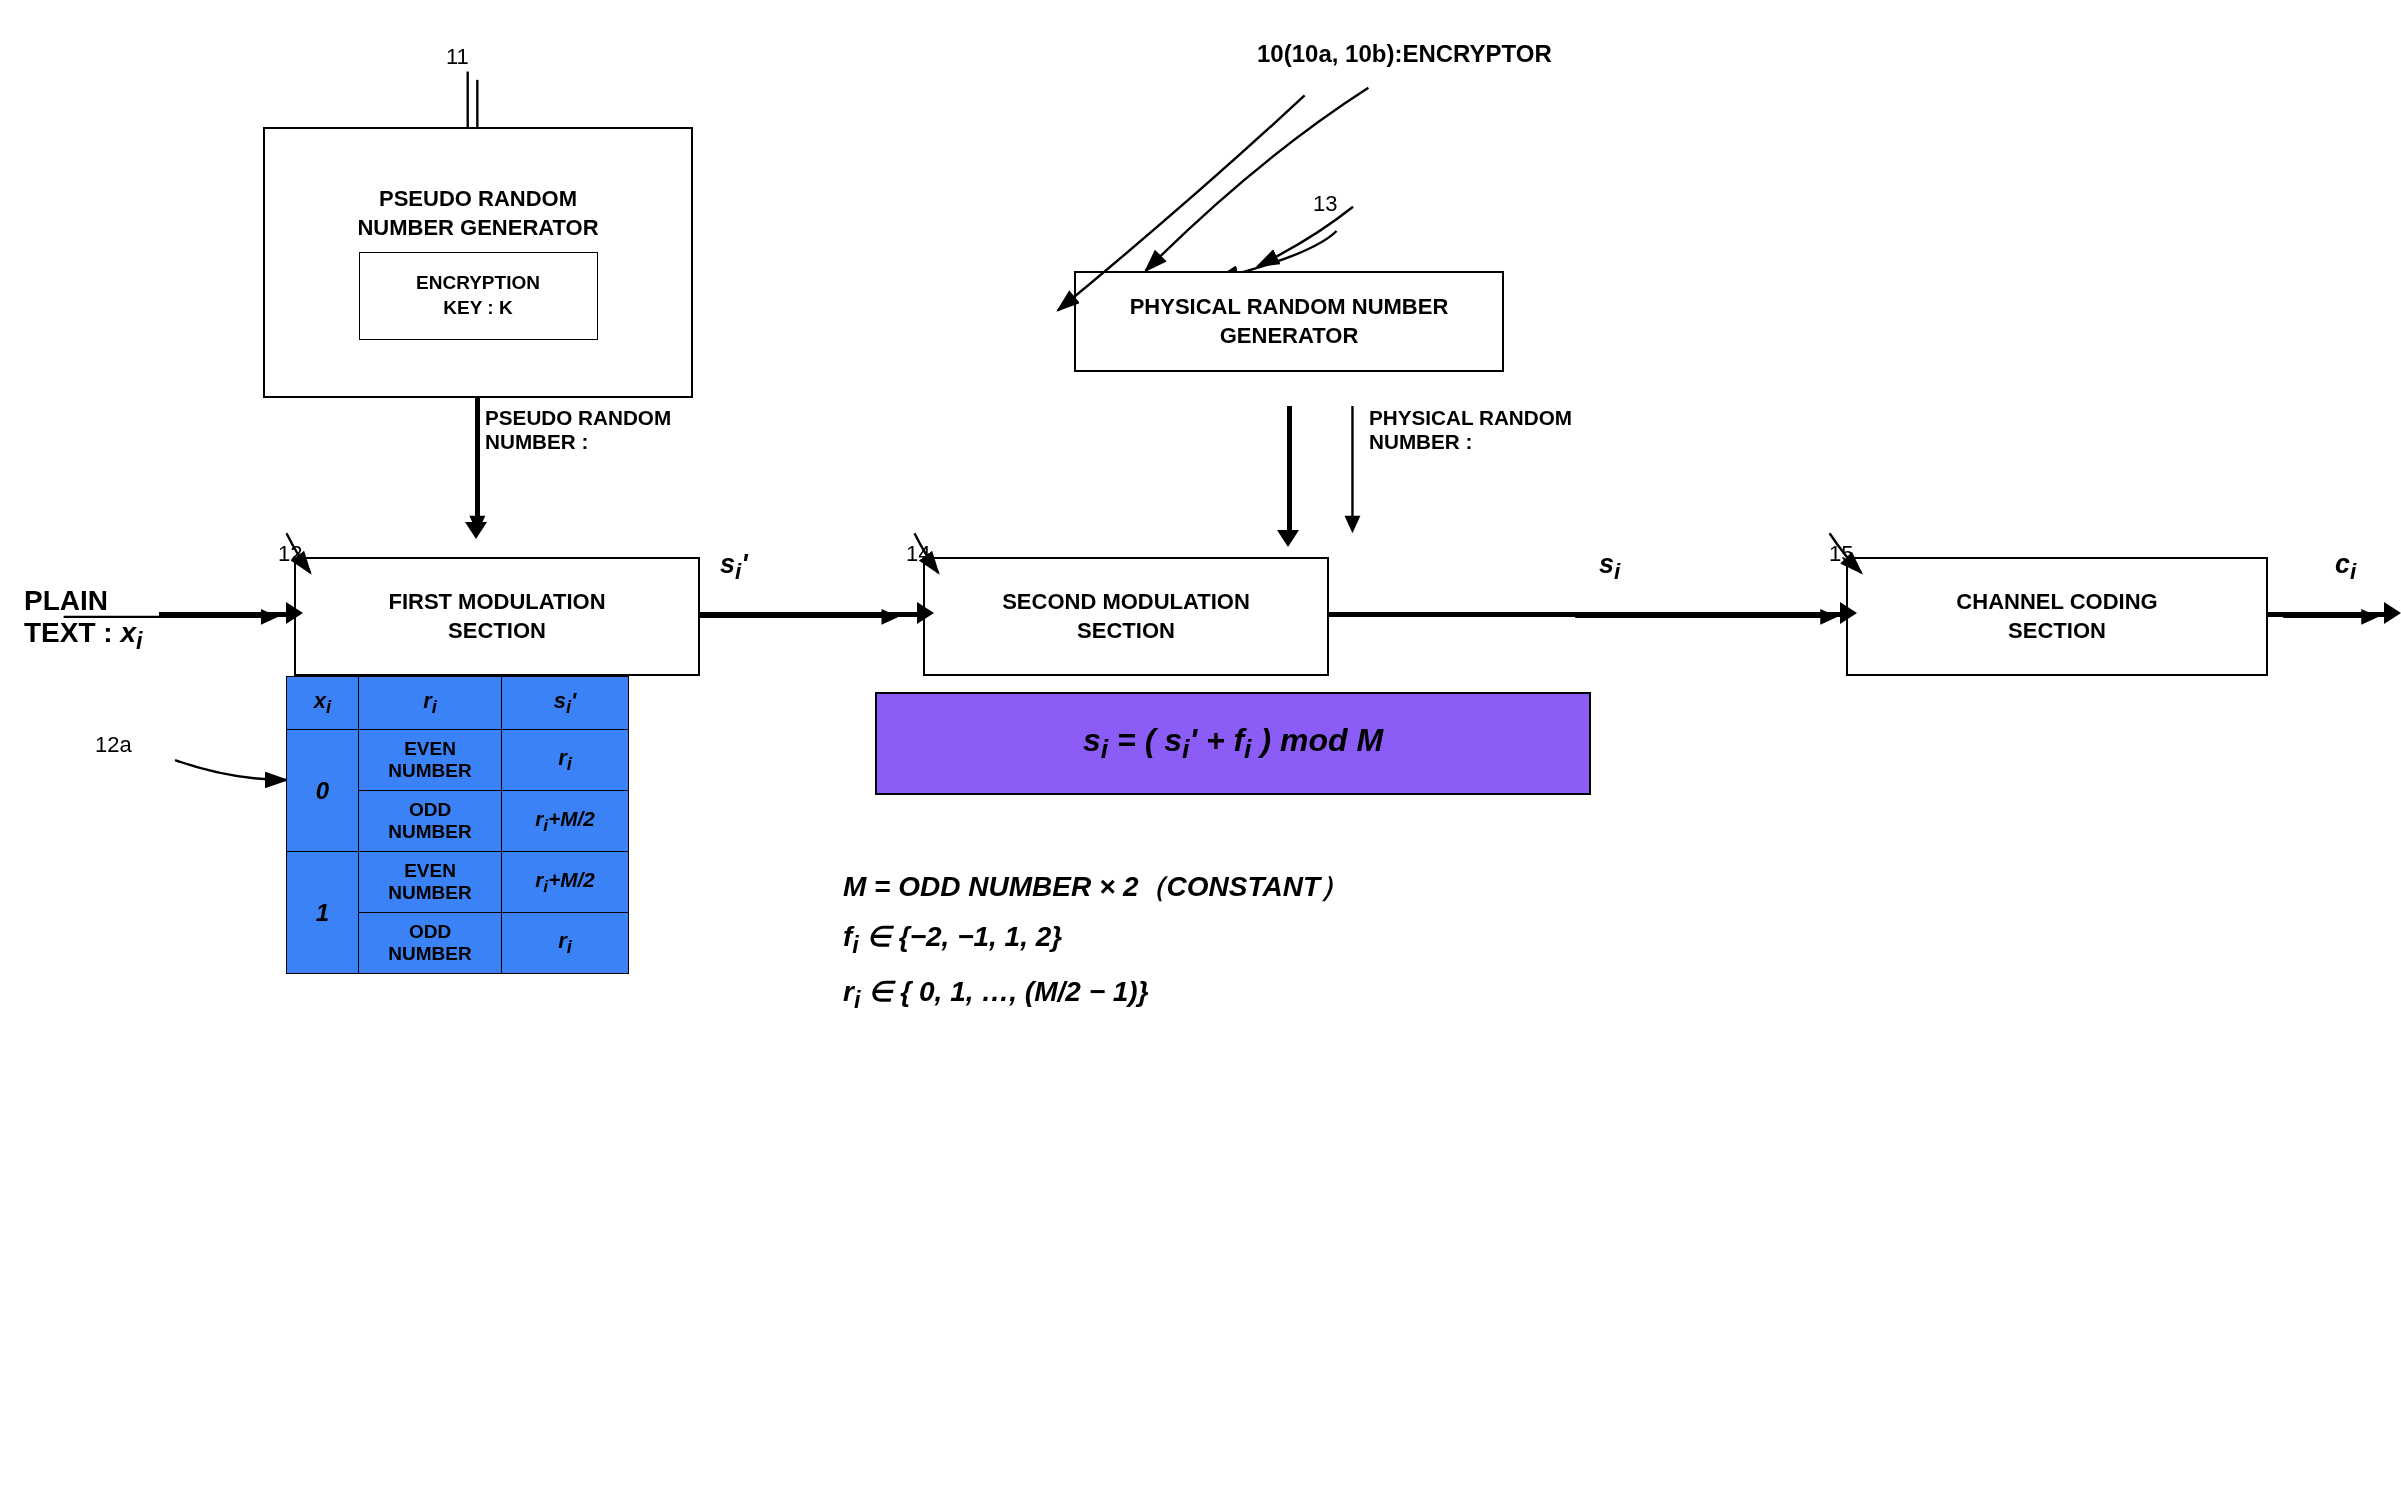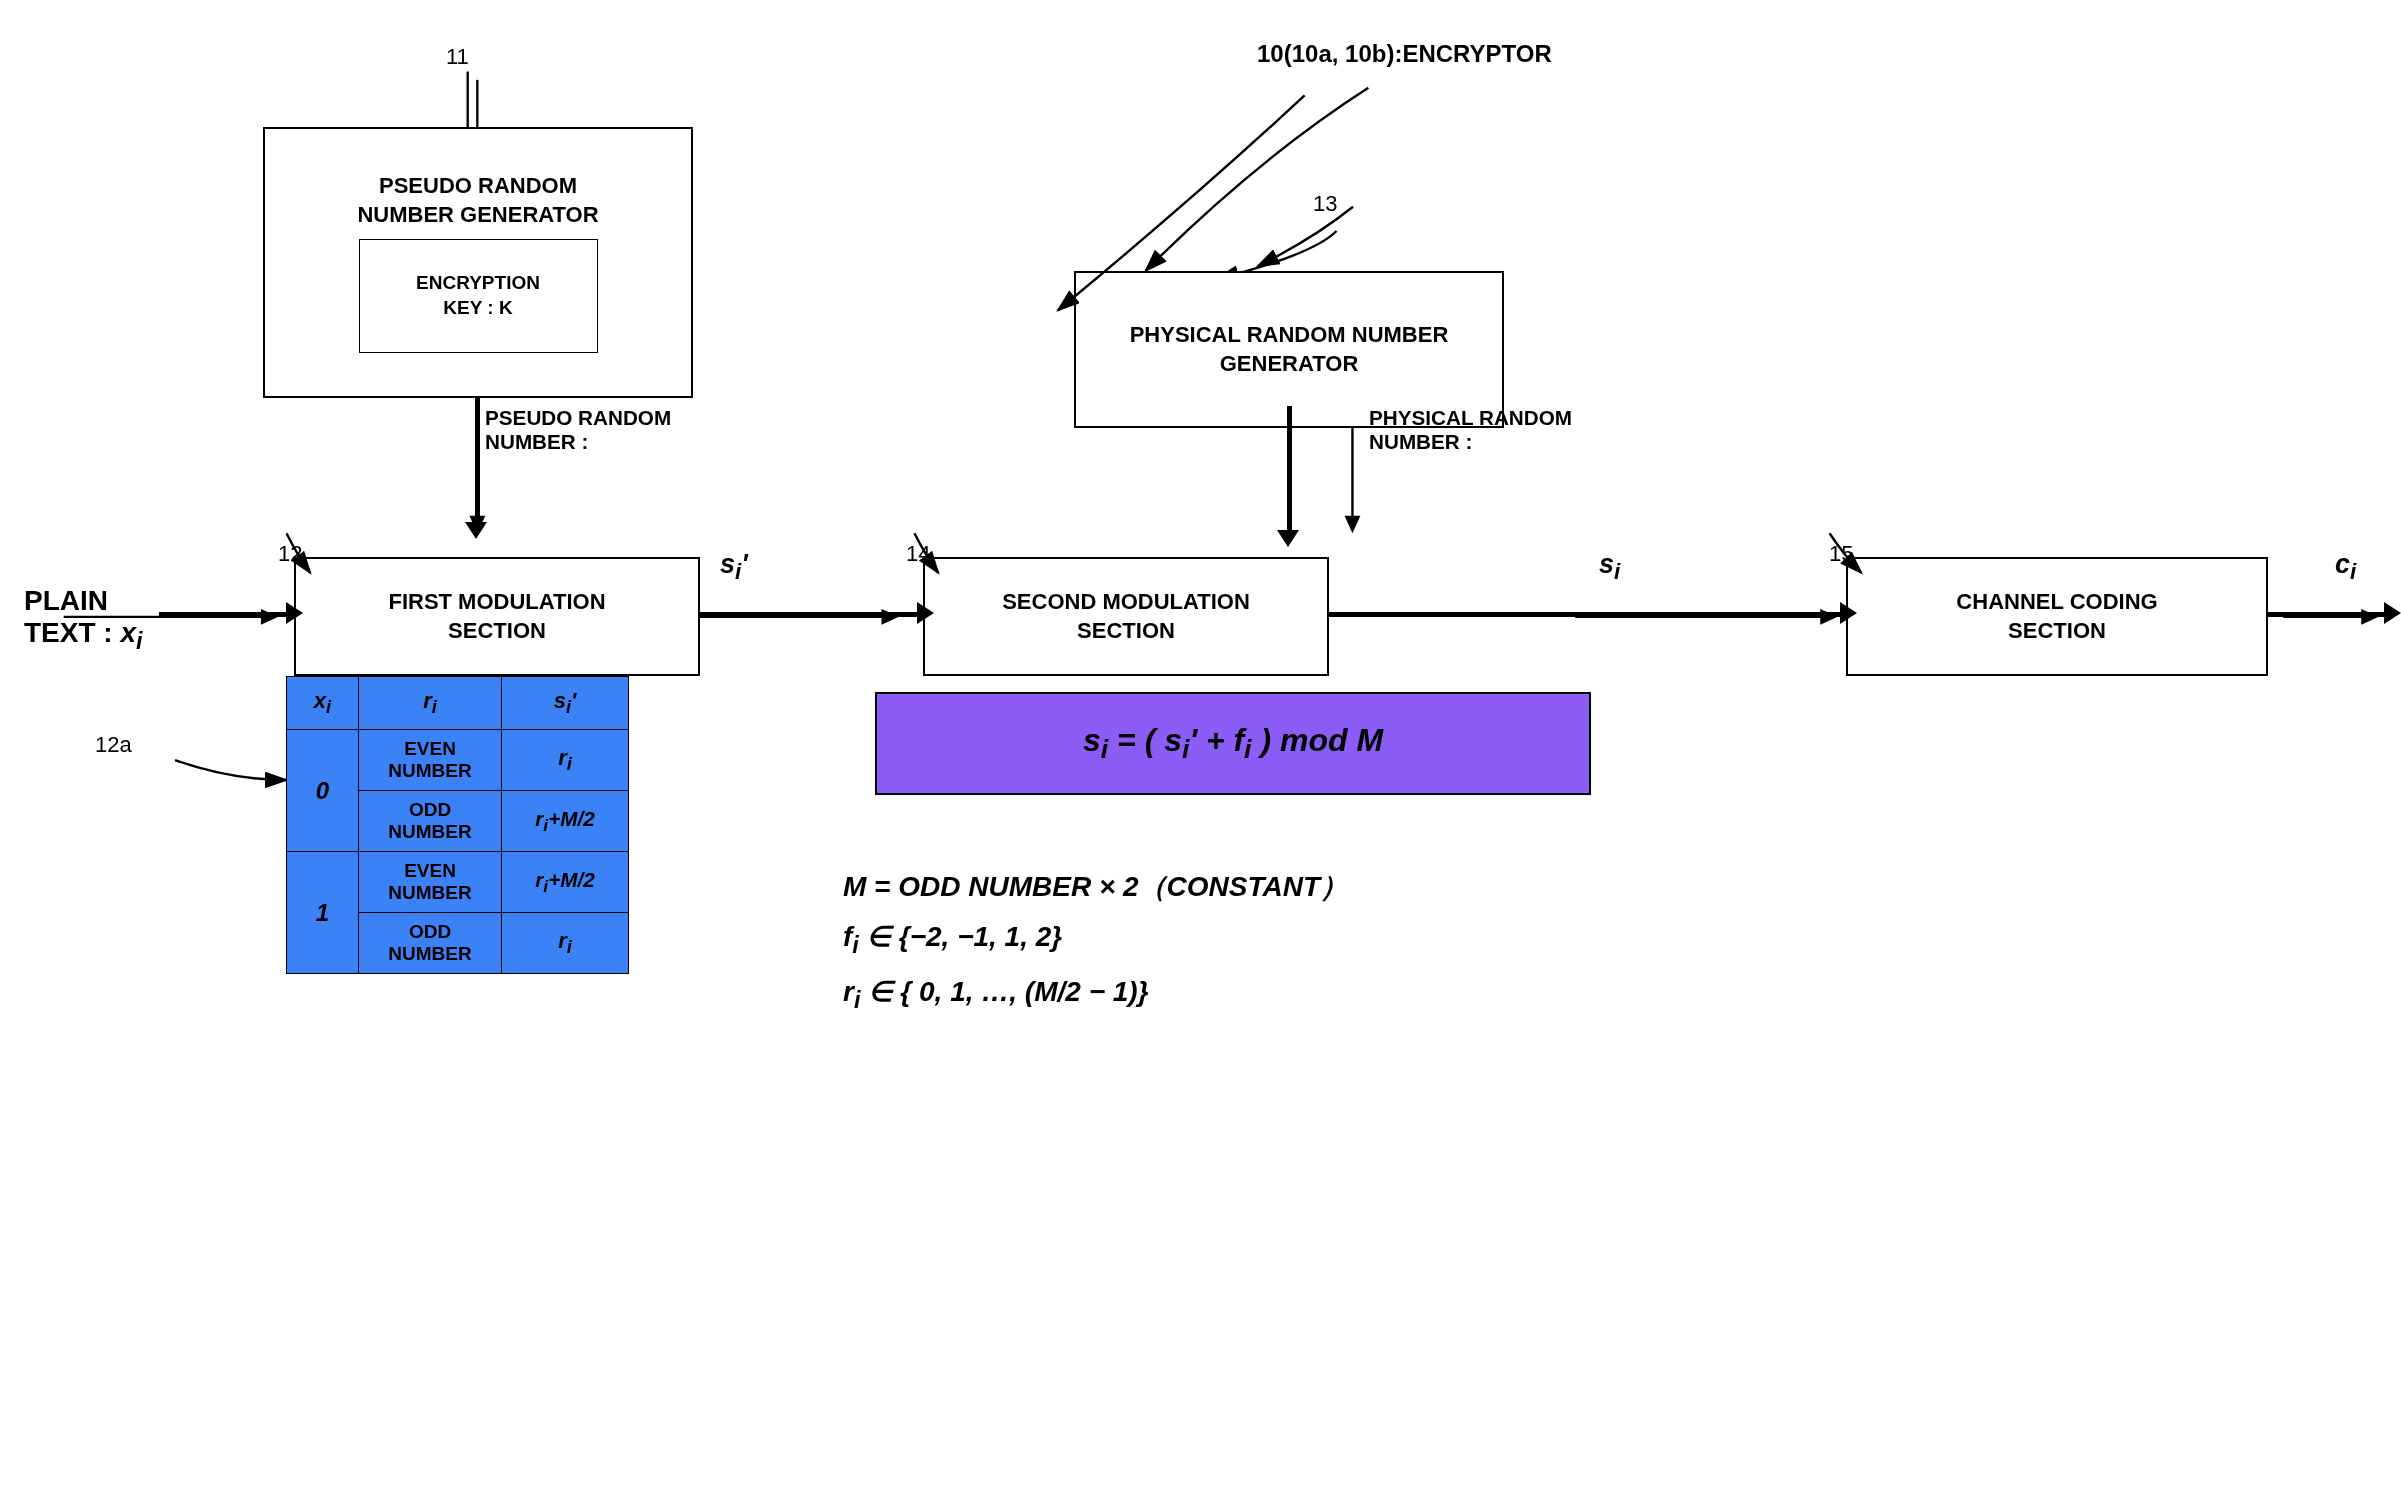--- a/index.html
+++ b/index.html
@@ -122,38 +122,38 @@
       </marker>
     </defs>
   </svg>
 
   <div class="ref-num" style="left:446px; top:44px;">11</div>
 
   <div class="box" style="left:263px; top:127px; width:430px; height:271px; flex-direction:column;">
     <div>PSEUDO RANDOM</div>
     <div>NUMBER GENERATOR</div>
 
-    <div class="box-inner" style="position:relative; width:239px; height:114px; margin-top:9.5px;">
+    <div class="box-inner" style="position:relative; width:239px; height:88px; margin-top:9.5px;">
       <div style="text-align:center;">
         <div>ENCRYPTION</div>
         <div>KEY : K</div>
       </div>
     </div>
   </div>
 
   <div class="label" style="left:485px; top:406px; text-align:left; font-size:20.7px;">
     <div>PSEUDO RANDOM</div>
     <div>NUMBER :</div>
   </div>
 
   <div class="label" style="left:1257px; top:40px; font-size:24px; font-weight:bold;">10(10a, 10b):ENCRYPTOR</div>
 
   <div class="ref-num" style="left:1313px; top:191px;">13</div>
 
-  <div class="box" style="left:1074px; top:271px; width:430px; height:157px; flex-direction:column;">
+  <div class="box" style="left:1074px; top:271px; width:430px; height:101px; flex-direction:column;">
     <div>PHYSICAL RANDOM NUMBER</div>
     <div>GENERATOR</div>
   </div>
 
   <div class="label" style="left:1369px; top:406px; text-align:left; font-size:20.7px;">
     <div>PHYSICAL RANDOM</div>
     <div>NUMBER :</div>
   </div>
 
   <div class="ref-num" style="left:278px; top:541px;">12</div>

